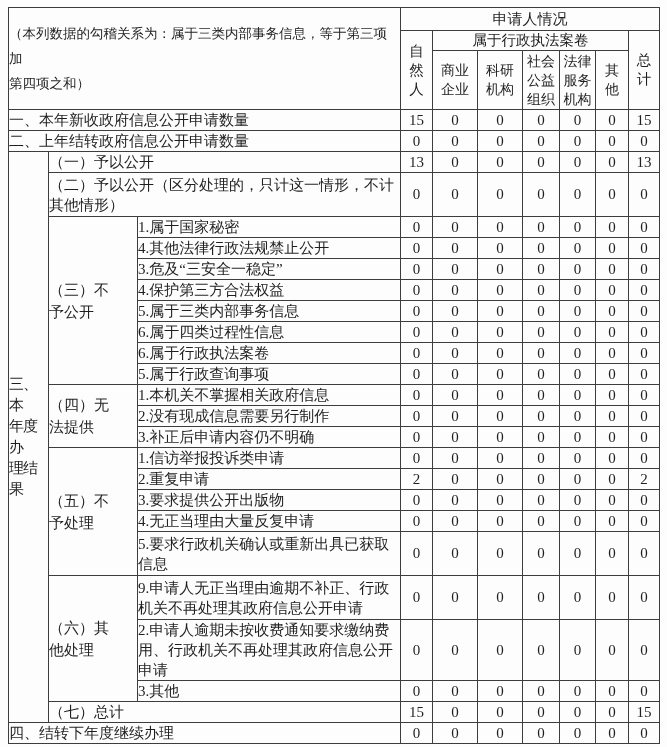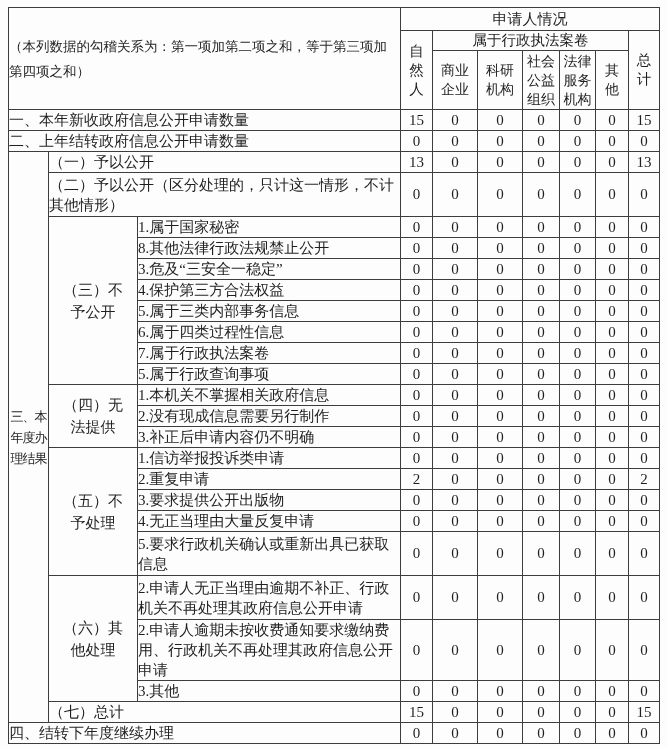--- a/index.html
+++ b/index.html
@@ -57,32 +57,32 @@
     text-align: left;
     padding: 1px 4px 1px 5px;
     line-height: 20px;
     font-size: 15px;
     margin-left: 30px;
   }
   td.item-label { padding-left: 3px; font-size: 15px; }
   td.sub-merged { padding-left: 4px; }
   td.sub-label {
     white-space: pre-line;
-    text-align: center;
+    text-align: left;
     padding-left: 13px;
     line-height: 22px;
     font-size: 15px;
     vertical-align: middle;
   }
   td.section-label {
     white-space: pre-line;
-    text-align: center;
+    text-align: left;
     padding-left: 2px;
     line-height: 21px;
-    font-size: 13px;
+    font-size: 15px;
     letter-spacing: -1px;
     vertical-align: middle;
   }
 </style>
 </head>
 <body>
 
 <div class="page">
   <table class="report">
     <colgroup>
@@ -92,21 +92,21 @@
       <col style="width:32px">
         <col style="width:45px">
         <col style="width:45px">
       <col style="width:37px">
         <col style="width:36px">
         <col style="width:33px">
         <col style="width:31px">
     </colgroup>
     <thead>
       <tr class="h1">
-        <td class="note" rowspan="3" colspan="3">（本列数据的勾稽关系为：第一项加第二项之和，等于第三项加
+        <td class="note" rowspan="3" colspan="3">（本列数据的勾稽关系为：属于三类内部事务信息，等于第三项加
 第四项之和）</td>
         <th colspan="7">申请人情况</th>
       </tr>
       <tr class="h2">
         <th class="colh" rowspan="2">自
 然
 人</th>
         <th colspan="5">属于行政执法案卷</th>
         <th class="colh" rowspan="2">总
 计</th>
@@ -176,21 +176,21 @@
           <td class="row-label item-label">1.属于国家秘密</td>
           <td class="val">0</td>
           <td class="val">0</td>
           <td class="val">0</td>
           <td class="val">0</td>
           <td class="val">0</td>
           <td class="val">0</td>
           <td class="val">0</td>
         </tr>
         <tr>
-          <td class="row-label item-label">8.其他法律行政法规禁止公开</td>
+          <td class="row-label item-label">4.其他法律行政法规禁止公开</td>
           <td class="val">0</td>
           <td class="val">0</td>
           <td class="val">0</td>
           <td class="val">0</td>
           <td class="val">0</td>
           <td class="val">0</td>
           <td class="val">0</td>
         </tr>
         <tr>
           <td class="row-label item-label">3.危及“三安全一稳定”</td>
@@ -226,21 +226,21 @@
           <td class="row-label item-label">6.属于四类过程性信息</td>
           <td class="val">0</td>
           <td class="val">0</td>
           <td class="val">0</td>
           <td class="val">0</td>
           <td class="val">0</td>
           <td class="val">0</td>
           <td class="val">0</td>
         </tr>
         <tr>
-          <td class="row-label item-label">7.属于行政执法案卷</td>
+          <td class="row-label item-label">6.属于行政执法案卷</td>
           <td class="val">0</td>
           <td class="val">0</td>
           <td class="val">0</td>
           <td class="val">0</td>
           <td class="val">0</td>
           <td class="val">0</td>
           <td class="val">0</td>
         </tr>
         <tr>
           <td class="row-label item-label">5.属于行政查询事项</td>
@@ -332,21 +332,21 @@
           <td class="val">0</td>
           <td class="val">0</td>
           <td class="val">0</td>
           <td class="val">0</td>
           <td class="val">0</td>
           <td class="val">0</td>
         </tr>
         <tr class="tall">
           <td class="sub-label" rowspan="3">（六）其
 他处理</td>
-          <td class="row-label item-label">2.申请人无正当理由逾期不补正、行政机关不再处理其政府信息公开申请</td>
+          <td class="row-label item-label">9.申请人无正当理由逾期不补正、行政机关不再处理其政府信息公开申请</td>
           <td class="val">0</td>
           <td class="val">0</td>
           <td class="val">0</td>
           <td class="val">0</td>
           <td class="val">0</td>
           <td class="val">0</td>
           <td class="val">0</td>
         </tr>
         <tr class="tall">
           <td class="row-label item-label">2.申请人逾期未按收费通知要求缴纳费用、行政机关不再处理其政府信息公开申请</td>

